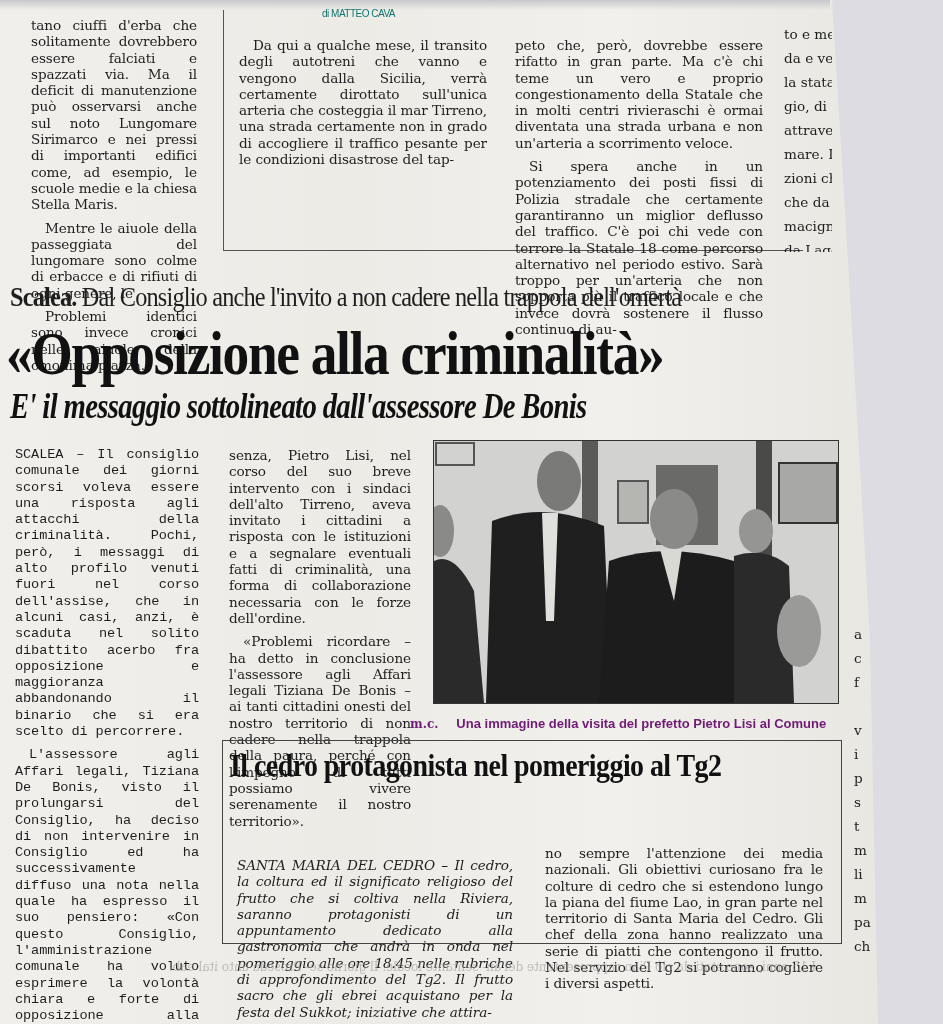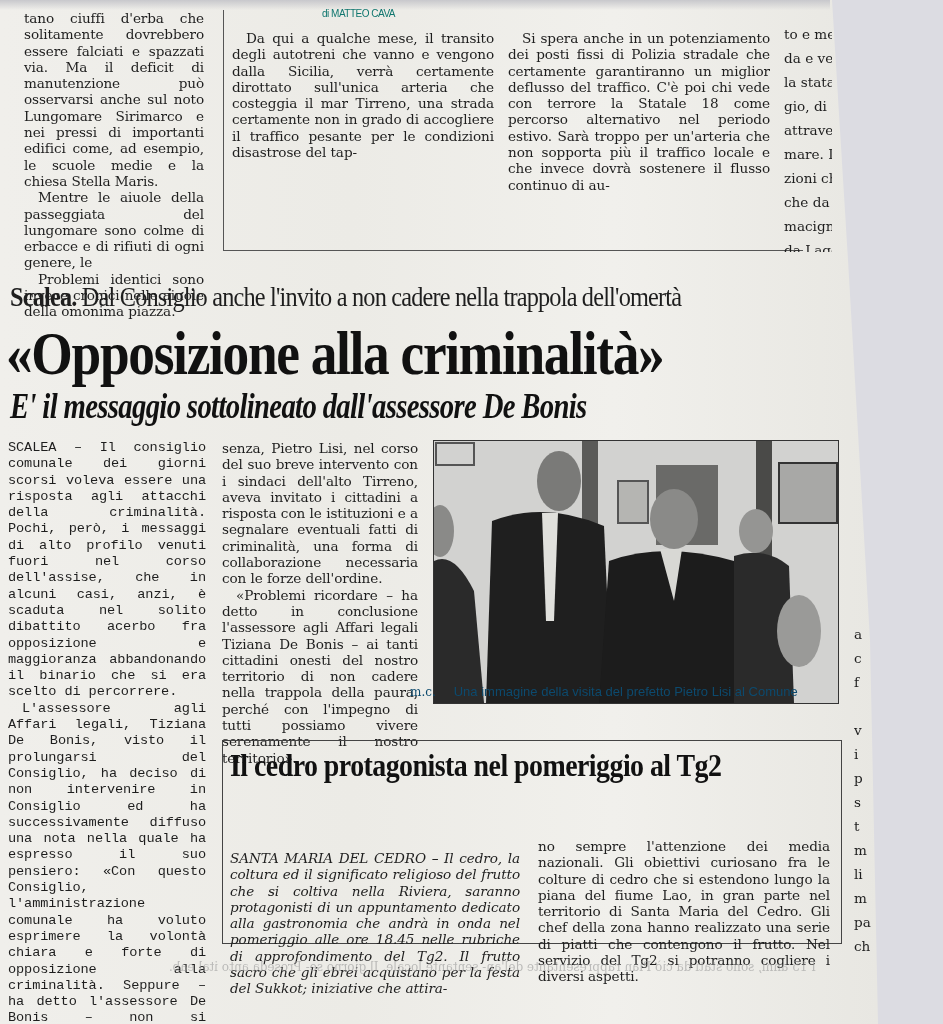--- a/index.html
+++ b/index.html
@@ -9,31 +9,31 @@
     font-family: "DejaVu Serif", serif;
     color: #1e1e1e;
   }
   .paper {
     position: absolute; left: 0; top: 0; width: 878px; height: 1024px;
     background: linear-gradient(90deg, #f0efeb 0%, #ecebe6 40%, #f1f0ec 70%, #e8e7e2 100%);
     clip-path: polygon(0 0, 832px 0, 848px 260px, 870px 640px, 878px 1024px, 0 1024px);
   }
   .topshade { position:absolute; left:0; top:0; width:830px; height:10px; background: linear-gradient(#c8c8cc, rgba(255,255,255,0)); }
   .col { position: absolute; font-size: 13.6px; line-height: 16.3px; text-align: justify; letter-spacing: -0.1px; }
-  .col p { margin: 0; text-indent: 0; }
+  .col p { margin: 7px; text-indent: 0; }
   .col p.ind { text-indent: 14px; }
   .vrule { position:absolute; width:1px; background:#555; }
   .hrule { position:absolute; height:1px; background:#555; }
   .byline { position:absolute; left:322px; top:8px; font-family:"Liberation Sans", sans-serif; font-size:10px; letter-spacing:-0.5px; color:#0f766e; }
   .kicker { position:absolute; left:10px; top:282px; font-family:"Liberation Serif", serif; font-size:27px; letter-spacing:-0.9px; white-space:nowrap; transform: scaleX(0.9); transform-origin:left; }
   .kicker b { font-weight: bold; }
   .headline { position:absolute; left:6px; top:318px; font-family:"Liberation Serif", serif; font-weight:bold; font-size:62px; letter-spacing:-1.5px; white-space:nowrap; transform: scaleX(0.86); transform-origin:left; color:#111; }
   .subhead { position:absolute; left:10px; top:387px; font-family:"Liberation Serif", serif; font-weight:bold; font-style:italic; font-size:35px; letter-spacing:-0.8px; white-space:nowrap; transform: scaleX(0.82); transform-origin:left; color:#111; }
   .photo { position:absolute; left:433px; top:440px; width:404px; height:262px; background:#c9c9c9; border:1px solid #333; overflow:hidden; }
-  .caption { position:absolute; left:410px; top:684px; font-family:"Liberation Sans", sans-serif; font-weight:normal; font-size:13px; white-space:nowrap; color:#0c4a6e; }
+  .caption { position:absolute; left:410px; top:716px; font-family:"Liberation Sans", sans-serif; font-weight:bold; font-size:13px; white-space:nowrap; color:#701a75; }
   .caption .credit { font-family:"DejaVu Serif", serif; margin-right:18px; font-size:12px; }
   .box { position:absolute; left:222px; top:740px; width:618px; height:202px; border:1px solid #444; }
   .boxtitle { position:absolute; left:230px; top:748px; font-family:"Liberation Serif", serif; font-weight:bold; font-size:31px; letter-spacing:-0.6px; white-space:nowrap; transform: scaleX(0.9); transform-origin:left; color:#111; }
   .frag { position:absolute; font-size:13.6px; line-height:24px; white-space:pre; overflow:hidden; }
   .mirror { position:absolute; left:36px; top:960px; width:780px; font-size:12px; color:#9a9a9a; white-space:nowrap; transform: scaleX(-1); opacity:0.6; }
 </style>
 </head>
 <body>
 
 <div class="paper"></div>
@@ -46,20 +46,21 @@
 </div>
 <div class="vrule" style="left:223px; top:10px; height:240px;"></div>
 <div class="hrule" style="left:223px; top:250px; width:580px;"></div>
 
 <div class="byline">di MATTEO CAVA</div>
 
 <div class="col" style="left:232px; top:30px; width:262px;">
   <p class="ind">Da qui a qualche mese, il transito degli autotreni che vanno e vengono dalla Sicilia, verrà certamente dirottato sull'unica arteria che costeggia il mar Tirreno, una strada certamente non in grado di accogliere il traffico pesante per le condizioni disastrose del tap-</p>
 </div>
 <div class="col" style="left:508px; top:30px; width:262px;">
+  <p>peto che, però, dovrebbe essere rifatto in gran parte. Ma c'è chi teme un vero e proprio congestionamento della Statale che in molti centri rivieraschi è ormai diventata una strada urbana e non un'arteria a scorrimento veloce.</p>
   <p class="ind">Si spera anche in un potenziamento dei posti fissi di Polizia stradale che certamente garantiranno un miglior deflusso del traffico. C'è poi chi vede con terrore la Statale 18 come percorso alternativo nel periodo estivo. Sarà troppo per un'arteria che non sopporta più il traffico locale e che invece dovrà sostenere il flusso continuo di au-</p>
 </div>
 <div class="frag" style="left:784px; top:22px; width:48px; height:230px;">to e me
 da e ve
 la stata
 gio, di
 attrave
 mare. L
 zioni ch
 che da c

